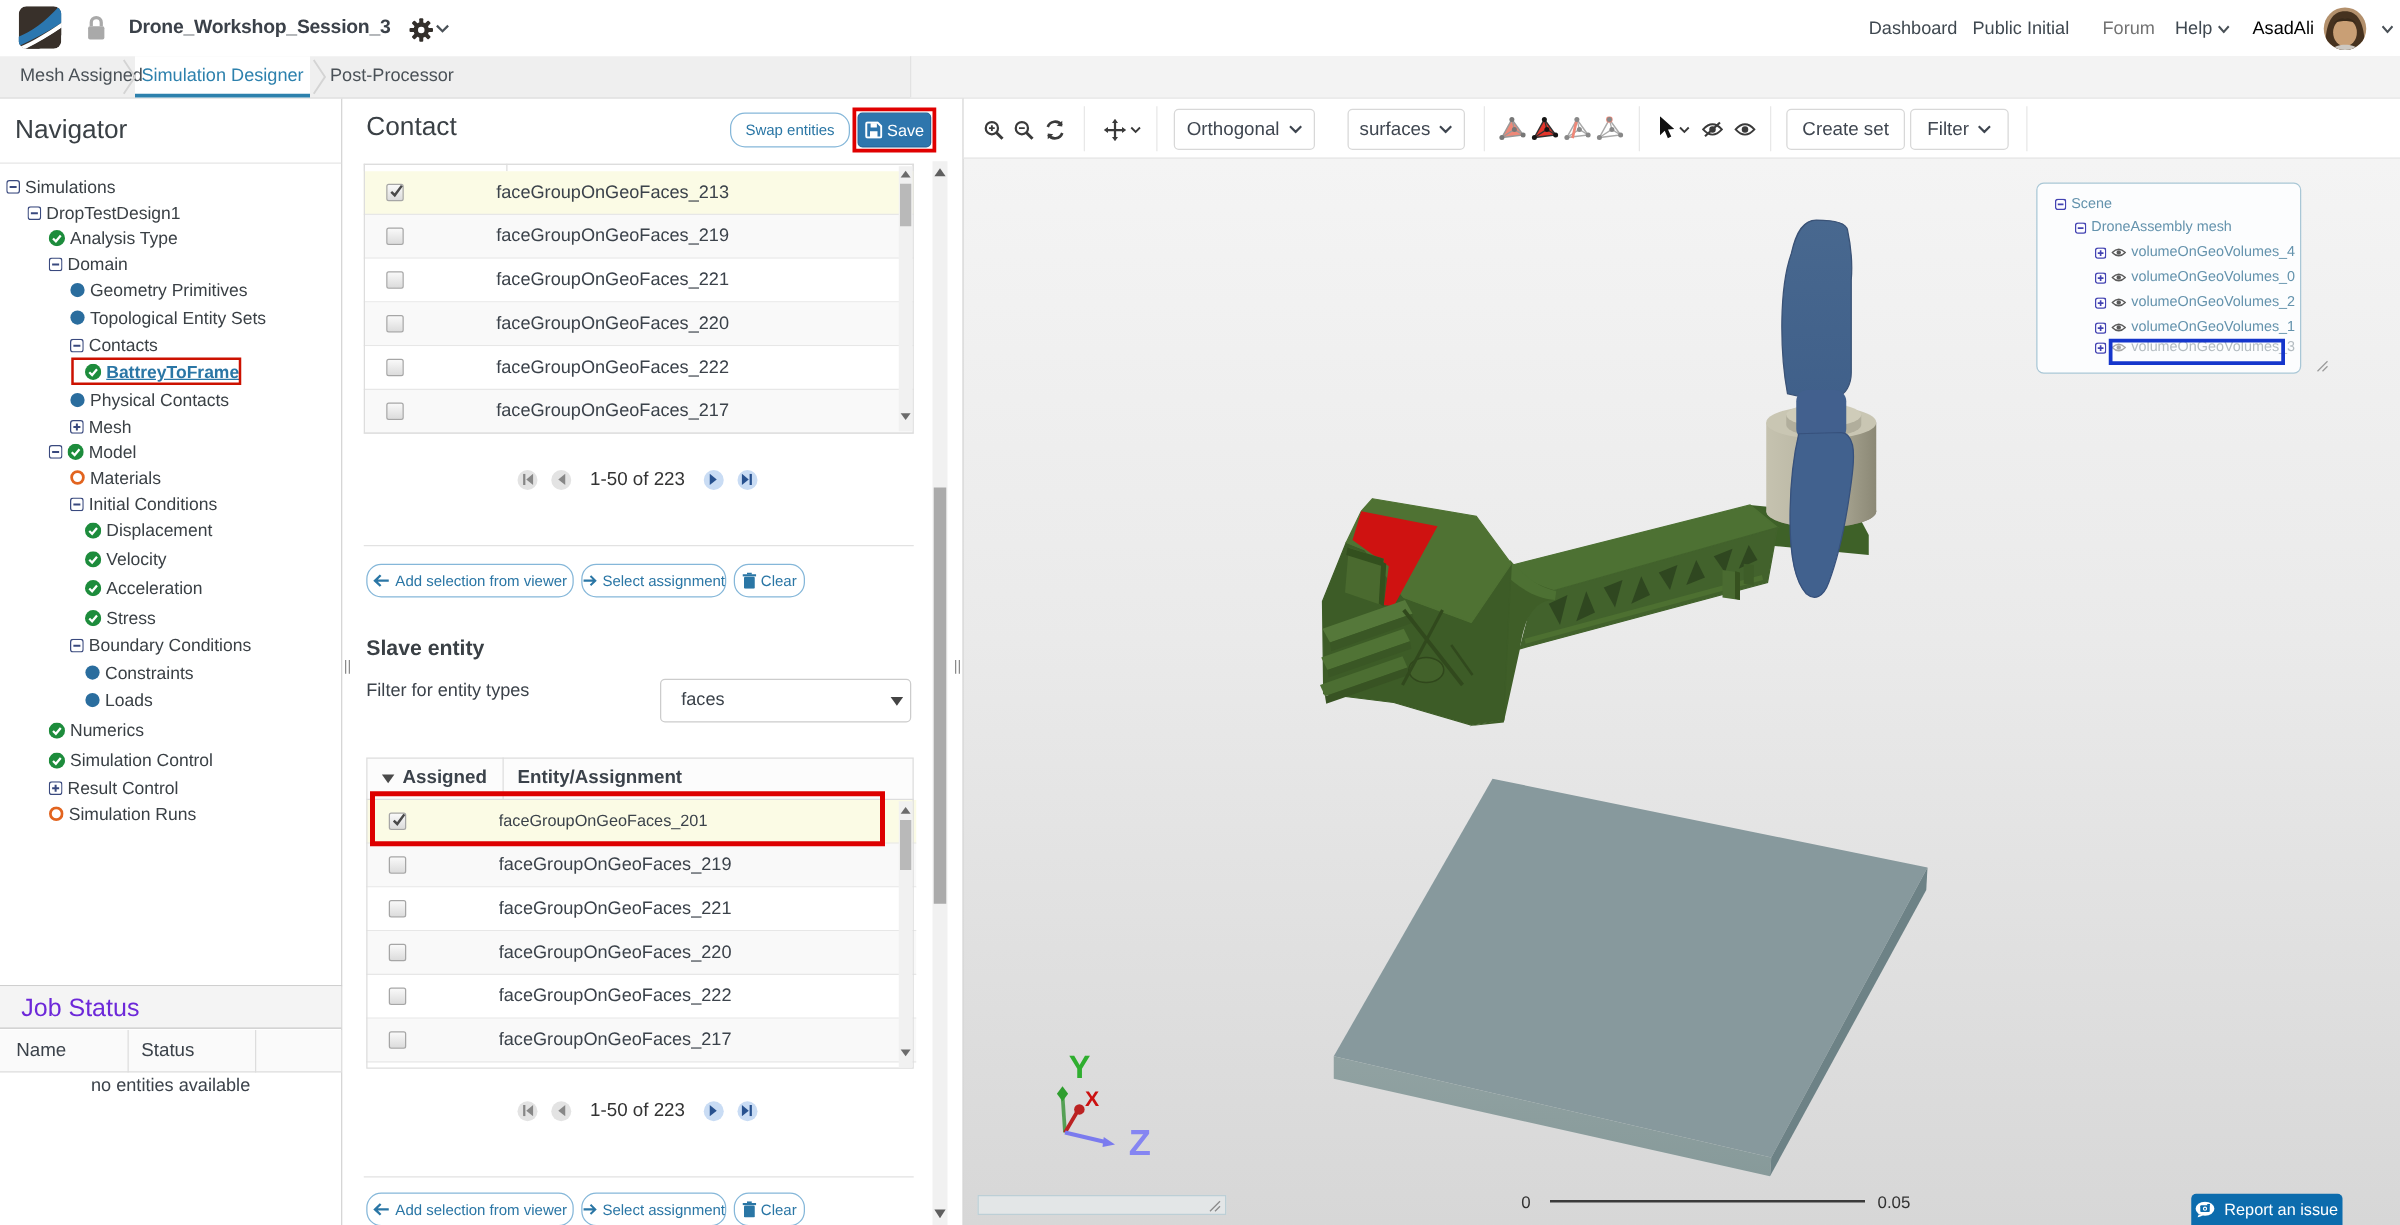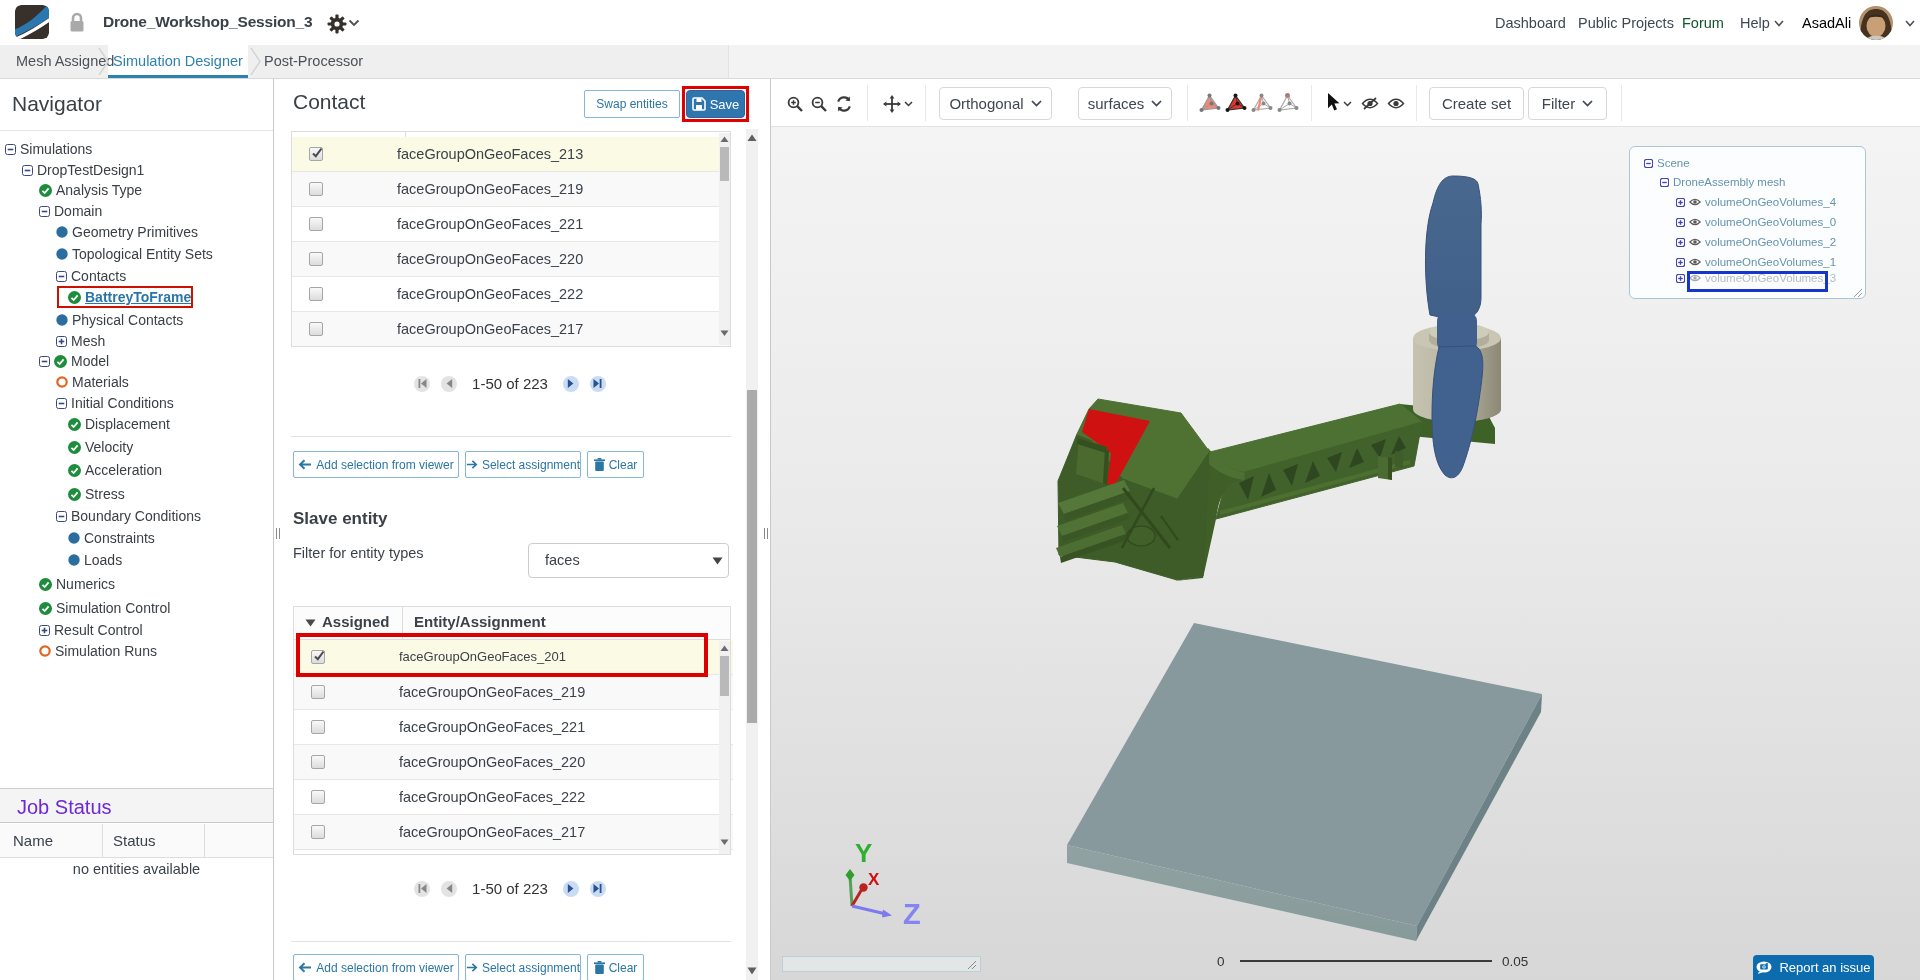--- a/index.html
+++ b/index.html
@@ -8,28 +8,28 @@
 .abs{position:absolute}
 .topbar{position:absolute;left:0;top:0;width:1920px;height:45px;background:#fff}
 .tabbar{position:absolute;left:0;top:45px;width:1920px;height:34px;background:#efefef;border-bottom:1px solid #d9d9d9}
 .tab{position:absolute;top:0;height:33px;line-height:33px;font-size:14.5px;color:#4a5157}
 .tabactive{color:#2d81ad;background:#fff}
 .navpanel{position:absolute;left:0;top:79px;width:274px;height:901px;background:#fff;border-right:1px solid #c9c9c9}
 .midpanel{position:absolute;left:274px;top:79px;width:497px;height:901px;background:#fff;border-right:1px solid #c9c9c9}
 .viewer{position:absolute;left:771px;top:79px;width:1149px;height:901px;background:linear-gradient(180deg,#f5f5f5 0%,#ececec 40%,#dddddd 85%,#d6d6d6 100%)}
 .vtoolbar{position:absolute;left:0;top:0;width:1149px;height:48px;background:#fff;border-bottom:1px solid #e2e2e2}
 .ti{position:absolute;height:22px;display:flex;align-items:center;gap:4px;font-size:14px;color:#3a4045;white-space:nowrap}
-.btn{position:absolute;display:flex;align-items:center;justify-content:center;gap:4px;border:1px solid #85b7d9;color:#2a76a5;background:#fff;border-radius:2px;font-size:12px;height:27px;white-space:nowrap}
+.btn{position:absolute;display:flex;align-items:center;justify-content:center;gap:4px;border:1px solid #85b7d9;color:#2a76a5;background:#fff;border-radius:12px;font-size:12px;height:27px;white-space:nowrap}
 .pag{position:absolute;width:438px;display:flex;align-items:center;justify-content:center;gap:11px;font-size:15px;color:#333}
 .pbtn{width:16px;height:16px;border-radius:50%;display:flex;align-items:center;justify-content:center}
 .pdis{background:#e3e3e3}
 .pena{background:#c9dcf4}
 .hdrbtn{position:absolute;height:33px;border:1px solid #d8d8d8;border-radius:4px;background:#fff;display:flex;align-items:center;justify-content:center;gap:7px;font-size:15px;color:#3f4650}
 .sep{position:absolute;top:6px;height:36px;width:1px;background:#e8e8e8}
-.stree{position:absolute;left:858px;top:67px;width:237px;height:153px;background:rgba(252,253,254,.96);border:1px solid #a9c7d6;border-radius:6px}
+.stree{position:absolute;left:858px;top:67px;width:212px;height:153px;background:rgba(252,253,254,.96);border:1px solid #a9c7d6;border-radius:6px}
 .sti{position:absolute;display:flex;align-items:center;gap:4px;font-size:11.5px;color:#6493ad;white-space:nowrap}
 </style>
 </head>
 <body>
 
 <div class="topbar">
  <svg class="abs" style="left:15px;top:5px" width="34" height="34" viewBox="0 0 34 34">
   <defs>
         <clipPath id="lg">
           <rect width="34" height="34" rx="6"></rect>
@@ -56,22 +56,22 @@
       <rect x="8.4" y="0.6" width="3.2" height="4.5" rx="0.8" fill="#332f2b" transform="rotate(225 10 10)"></rect>
       <rect x="8.4" y="0.6" width="3.2" height="4.5" rx="0.8" fill="#332f2b" transform="rotate(270 10 10)"></rect>
       <rect x="8.4" y="0.6" width="3.2" height="4.5" rx="0.8" fill="#332f2b" transform="rotate(315 10 10)"></rect>
       <circle cx="10" cy="10" r="6.2" fill="#332f2b"></circle>
       <circle cx="10" cy="10" r="2.6" fill="#fff"></circle>
     </svg>
  <svg class="abs" style="left:348px;top:19px" width="12" height="8" viewBox="0 0 12 8">
       <path d="M1.5 1.5 L6 6 L10.5 1.5" fill="none" stroke="#4a5157" stroke-width="1.8"></path>
     </svg>
  <div class="abs" style="left:1495px;top:15px;font-size:14.5px;color:#3f4850">Dashboard</div>
- <div class="abs" style="left:1578px;top:15px;font-size:14.5px;color:#3f4850">Public Projects</div>
- <div class="abs" style="left:1682px;top:15px;font-size:14.5px;color:#14532d">Forum</div>
+ <div class="abs" style="left:1578px;top:15px;font-size:14.5px;color:#3f4850">Public Initial</div>
+ <div class="abs" style="left:1682px;top:15px;font-size:14.5px;color:#737373">Forum</div>
  <div class="abs" style="left:1740px;top:15px;font-size:14.5px;color:#3f4850">Help</div>
  <svg class="abs" style="left:1774px;top:20px" width="10" height="7" viewBox="0 0 10 7">
       <path d="M1 1 L5 5.5 L9 1" fill="none" stroke="#4a5157" stroke-width="1.6"></path>
     </svg>
  <div class="abs" style="left:1802px;top:15px;font-size:14.5px;color:#000000">AsadAli</div>
  <svg class="abs" style="left:1858px;top:5px" width="36" height="36" viewBox="0 0 36 36">
   <defs>
         <clipPath id="av">
           <circle cx="18" cy="18" r="17"></circle>
         </clipPath>

